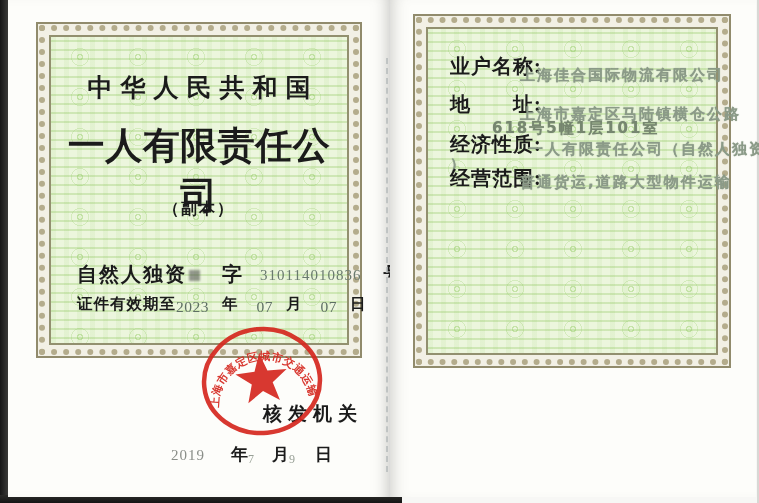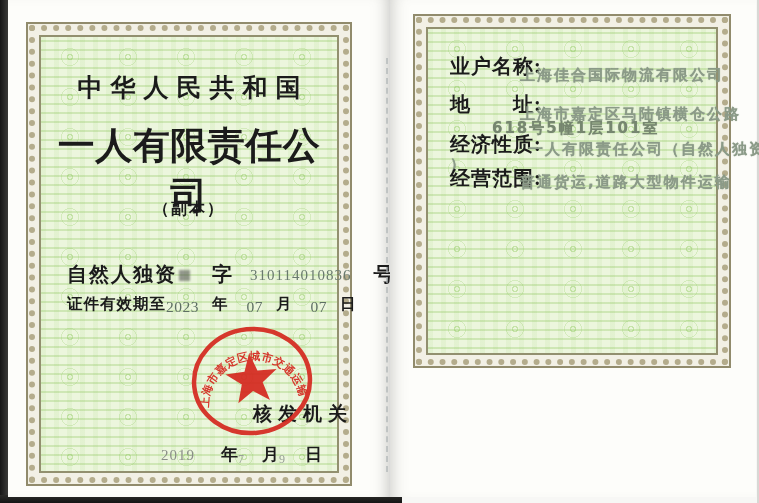--- a/index.html
+++ b/index.html
@@ -20,21 +20,21 @@
   
   .page { position:absolute; top:0; height:497px; background:#fdfdfa; }
   .page-left  { left:8px;  width:382px; box-shadow:inset -14px 0 16px -12px rgba(90,90,85,.35); }
   .page-right { left:390px; width:366px; box-shadow:inset 14px 0 16px -12px rgba(90,90,85,.30); }
   .stitch { position:absolute; left:386px; top:58px; height:414px; width:0;
             border-left:2px dashed #aeb4b6; opacity:.65; }
 
   
   .frame { position:absolute; background:#f2f0e5; border:2px solid #918b6c; }
   .frame::before { content:""; position:absolute; inset:1px; border:6px dotted #b4ac8c; }
-  .frame-l { left:18px; top:22px; width:326px; height:464px; }
+  .frame-l { left:28px; top:22px; width:326px; height:336px; }
   .frame-r { left:23px; top:14px;  width:318px; height:354px; }
   .leaf { position:absolute; inset:11px; border:2px solid #92906f;
     background-color:#ecf6dd;
     background-image:
       radial-gradient(circle, rgba(150,205,105,0) 0 2px, rgba(150,205,105,.45) 2px 3px,
                       rgba(150,205,105,0) 3px 8px, rgba(150,205,105,.28) 8px 9px, rgba(150,205,105,0) 9px),
       repeating-linear-gradient(180deg, rgba(138,196,88,0) 0 3px, rgba(138,196,88,.30) 3px 5px, rgba(138,196,88,0) 5px 9px),
       repeating-linear-gradient(90deg, rgba(160,210,120,.12) 0 5px, rgba(160,210,120,0) 5px 13px);
     background-size:58px 40px, auto, auto;
   }

